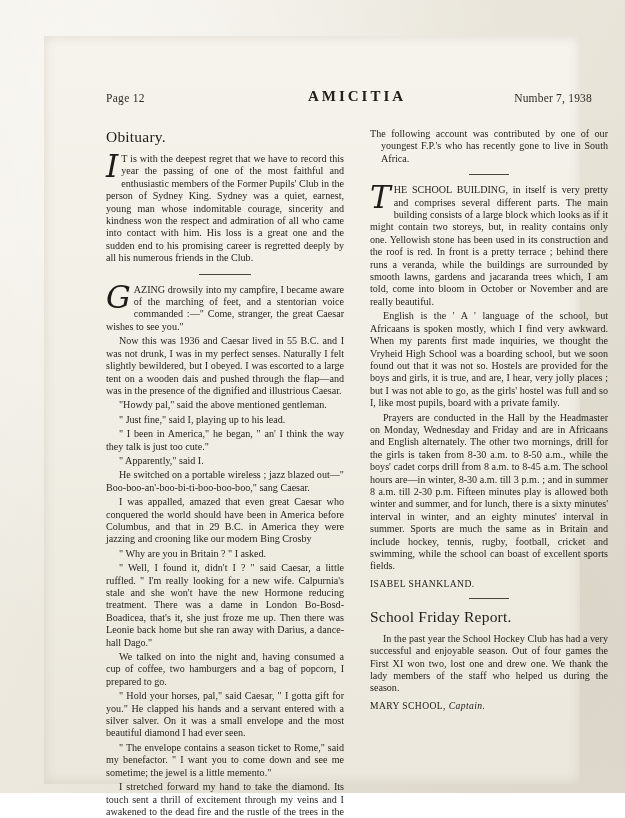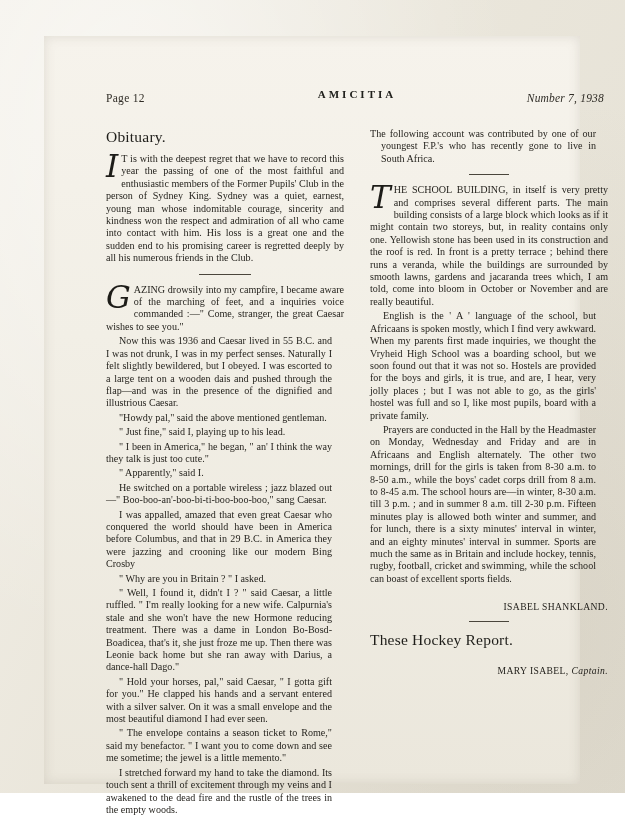--- a/index.html
+++ b/index.html
@@ -56,33 +56,32 @@
     font-size: 11.5px;
     color: #2f2c26;
     letter-spacing: 0.3px;
   }
   .masthead .journal-title {
     position: absolute;
     left: 0;
     right: 0;
     top: 0;
     text-align: center;
-    font-size: 11px;
+    font-size: 15px;
     font-weight: bold;
     letter-spacing: 3px;
     color: #20201c;
   }
   .masthead .issue {
     position: absolute;
-    right: 4px;
+    right: 16px;
     top: 4px;
     font-size: 11.5px;
     color: #2f2c26;
     letter-spacing: 0.2px;
-    font-style: italic;
   }
 
   
   .columns {
     display: flex;
     gap: 26px;
     margin-top: 14px;
   }
   .col {
     width: 238px;
@@ -104,21 +103,21 @@
     height: 1px;
     background: #4a463c;
     margin: 9px auto 9px auto;
   }
   .rule.short { width: 40px; }
 
   p {
     font-size: 10.1px;
     line-height: 12.4px;
     text-align: justify;
-    margin: 0 12px 2px 0;
+    margin: 0 0 2px 0;
     color: #26241f;
     text-indent: 0;
     hyphens: none;
   }
   p.indent { text-indent: 13px; }
 
   
   .dropcap-p {
     position: relative;
     font-size: 10.1px;
@@ -137,23 +136,23 @@
   }
   .dropcap.script {
     font-family: "DejaVu Serif", serif;
     font-style: italic;
     font-size: 31px;
     line-height: 24px;
   }
 
   .signature {
     font-size: 9.6px;
-    text-align: right;
+    text-align: left;
     letter-spacing: 0.4px;
-    margin-top: 16px;
+    margin-top: 5px;
     color: #24221d;
   }
   .signature .small-caps {
     font-variant: small-caps;
   }
   .signature em { font-style: italic; }
 
   .hanging {
     padding-left: 11px;
     text-indent: -11px;
@@ -179,32 +178,33 @@
           <h2 class="article-title">Obituary.</h2>
 
           <div class="dropcap-p">
             <span class="dropcap script">I</span><span>T is with the deepest regret that we have to record this year the passing of one of the most faithful and enthusiastic members of the Former Pupils' Club in the person of Sydney King. Sydney was a quiet, earnest, young man whose indomitable courage, sincerity and kindness won the respect and admiration of all who came into contact with him.  His loss is a great one and the sudden end to his promising career is regretted deeply by all his numerous friends in the Club.</span>
           </div>
 
           <div class="rule"></div>
 
 
           <div class="dropcap-p">
-            <span class="dropcap script">G</span><span>AZING drowsily into my campfire, I became aware of the marching of feet, and a inquiries voice commanded :—" Come, stranger, the great Caesar wishes to see you."</span>
+            <span class="dropcap script">G</span><span>AZING drowsily into my campfire, I became aware of the marching of feet, and a stentorian voice commanded :—" Come, stranger, the great Caesar wishes to see you."</span>
           </div>
 
           <p class="indent">Now this was 1936 and Caesar lived in 55 B.C. and I was not drunk, I was in my perfect senses. Naturally I felt slightly bewildered, but I obeyed. I was escorted to a large tent on a wooden dais and pushed through the flap—and was in the presence of the dignified and illustrious Caesar.</p>
           <p class="indent">"Howdy pal," said the above mentioned gentleman.</p>
           <p class="indent">" Just fine," said I, playing up to his lead.</p>
           <p class="indent">" I been in America," he began, " an' I think the way they talk is just too cute."</p>
           <p class="indent">" Apparently," said I.</p>
           <p class="indent">He switched on a portable wireless ; jazz blazed out—" Boo-boo-an'-boo-bi-ti-boo-boo-boo," sang Caesar.</p>
           <p class="indent">I was appalled, amazed that even great Caesar who conquered the world should have been in America before Columbus, and that in 29 B.C. in America they were jazzing and crooning like our modern Bing Crosby</p>
           <p class="indent">" Why are you in Britain ? " I asked.</p>
           <p class="indent">" Well, I found it, didn't I ? " said Caesar, a little ruffled.  " I'm really looking for a new wife. Calpurnia's stale and she won't have the new Hormone reducing treatment.  There was a dame in London Bo-Bosd-Boadicea, that's it, she just froze me up.  Then there was Leonie back home but she ran away with Darius, a dance-hall Dago."</p>
+          <p class="indent">We talked on into the night and, having consumed a cup of coffee, two hamburgers and a bag of popcorn, I prepared to go.</p>
           <p class="indent">" Hold your horses, pal," said Caesar, " I gotta gift for you."  He clapped his hands and a servant entered with a silver salver.  On it was a small envelope and the most beautiful diamond I had ever seen.</p>
           <p class="indent">" The envelope contains a season ticket to Rome," said my benefactor.  " I want you to come down and see me sometime; the jewel is a little memento."</p>
           <p class="indent">I stretched forward my hand to take the diamond. Its touch sent a thrill of excitement through my veins and I awakened to the dead fire and the rustle of the trees in the empty woods.</p>
 
         </div>
 
         <div class="col col-right">
 
 
           <p class="hanging">The following account was contributed by one of our youngest F.P.'s who has recently gone to live in South Africa.</p>
@@ -217,25 +217,26 @@
 
           <p class="indent">English is the ' A ' language of the school, but Africaans is spoken mostly, which I find very awkward.  When my parents first made inquiries, we thought the Vryheid High School was a boarding school, but we soon found out that it was not so. Hostels are provided for the boys and girls, it is true, and are, I hear, very jolly places ; but I was not able to go, as the girls' hostel was full and so I, like most pupils, board with a private family.</p>
           <p class="indent">Prayers are conducted in the Hall by the Headmaster on Monday, Wednesday and Friday and are in Africaans and English alternately.  The other two mornings, drill for the girls is taken from 8-30 a.m. to 8-50 a.m., while the boys' cadet corps drill from 8 a.m. to 8-45 a.m.  The school hours are—in winter, 8-30 a.m. till 3 p.m. ; and in summer 8 a.m. till 2-30 p.m.   Fifteen minutes play is allowed both winter and summer, and for lunch, there is a sixty minutes' interval in winter, and an eighty minutes' interval in summer.   Sports are much the same as in Britain and include hockey, tennis, rugby, football, cricket and swimming, while the school can boast of excellent sports fields.</p>
 
           <div class="signature">
             <span class="small-caps">ISABEL SHANKLAND.</span>
           </div>
 
           <div class="rule short"></div>
 
-          <h2 class="article-title">These Hockey Report.</h2>
-
+          <h2 class="article-title">School Friday Report.</h2>
+
+          <p class="indent">In the past year the School Hockey Club has had a very successful and enjoyable season.  Out of four games the First XI won two, lost one and drew one.  We thank the lady members of the staff who helped us during the season.</p>
 
           <div class="signature">
-            <span class="small-caps">MARY ISABEL,</span>
+            <span class="small-caps">MARY SCHOOL,</span>
             <em>Captain.</em>
           </div>
 
         </div>
       </div>
     </div>
   </div>
 </div>
 
 </body></html>

